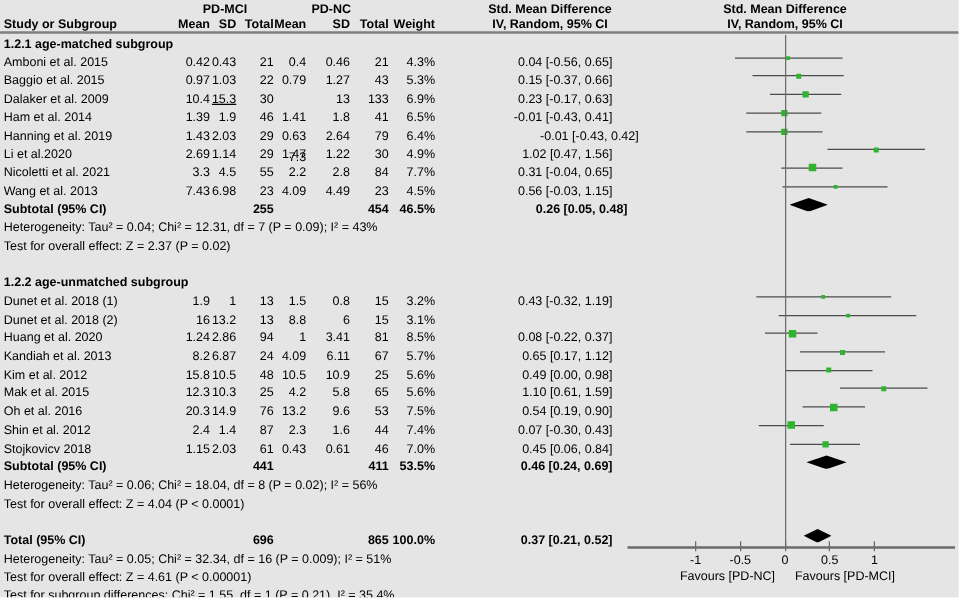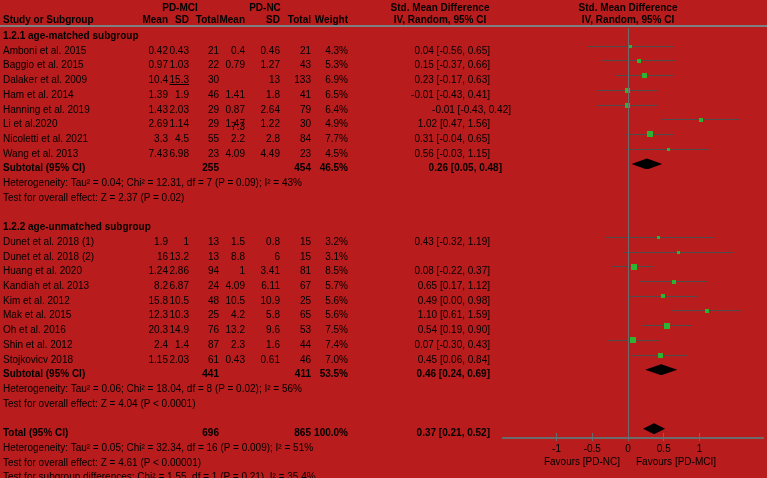--- a/index.html
+++ b/index.html
@@ -1,17 +1,17 @@
 <!DOCTYPE html>
 <html><head>
 <meta charset="utf-8">
 <style>
   html,body{margin:0;padding:0;background:#fff;}
   #root{
-    position:relative;width:767px;height:478px;background:#b91c1c;
+    position:relative;width:767px;height:478px;background:#e5e5e5;
     font-family:"Liberation Sans","DejaVu Sans",sans-serif;
     font-size:10px;color:#000;overflow:hidden;
   }
   .hdr{position:absolute;font-weight:bold;white-space:nowrap;line-height:12px;}
   .hc{text-align:center;}
   .hr{text-align:right;}
   #rule{position:absolute;left:0;top:25px;width:767px;height:2px;background:#808080;}
   .frow{position:absolute;left:0;width:767px;height:15px;line-height:15px;white-space:nowrap;}
   .cell{position:absolute;text-align:right;white-space:nowrap;}
   .namecell{position:absolute;left:3px;text-align:left;white-space:nowrap;}
@@ -94,21 +94,21 @@
         <div class="cell" style="left: 220px; width: 60px;">1.8</div>
         <div class="cell" style="left: 251px; width: 60px;">41</div>
         <div class="cell" style="left: 288px; width: 60px;">6.5%</div>
         <div class="cell" style="left: 360px; width: 130px;">-0.01 [-0.43, 0.41]</div>
       </div>
       <div class="frow" style="top: 101.55px;">
         <div class="namecell">Hanning et al. 2019</div>
         <div class="cell" style="left: 108px; width: 60px;">1.43</div>
         <div class="cell" style="left: 129px; width: 60px;">2.03</div>
         <div class="cell" style="left: 159px; width: 60px;">29</div>
-        <div class="cell" style="left: 185px; width: 60px;">0.87</div>
+        <div class="cell" style="left: 185px; width: 60px;">0.63</div>
         <div class="cell" style="left: 220px; width: 60px;">2.64</div>
         <div class="cell" style="left: 251px; width: 60px;">79</div>
         <div class="cell" style="left: 288px; width: 60px;">6.4%</div>
         <div class="cell" style="left: 381px; width: 130px;">-0.01 [-0.43, 0.42]</div>
       </div>
       <div class="frow" style="top: 116.26px;">
         <div class="namecell">Li et al.2020</div>
         <div class="cell" style="left: 108px; width: 60px;">2.69</div>
         <div class="cell" style="left: 129px; width: 60px;">1.14</div>
         <div class="cell" style="left: 159px; width: 60px;">29</div>

